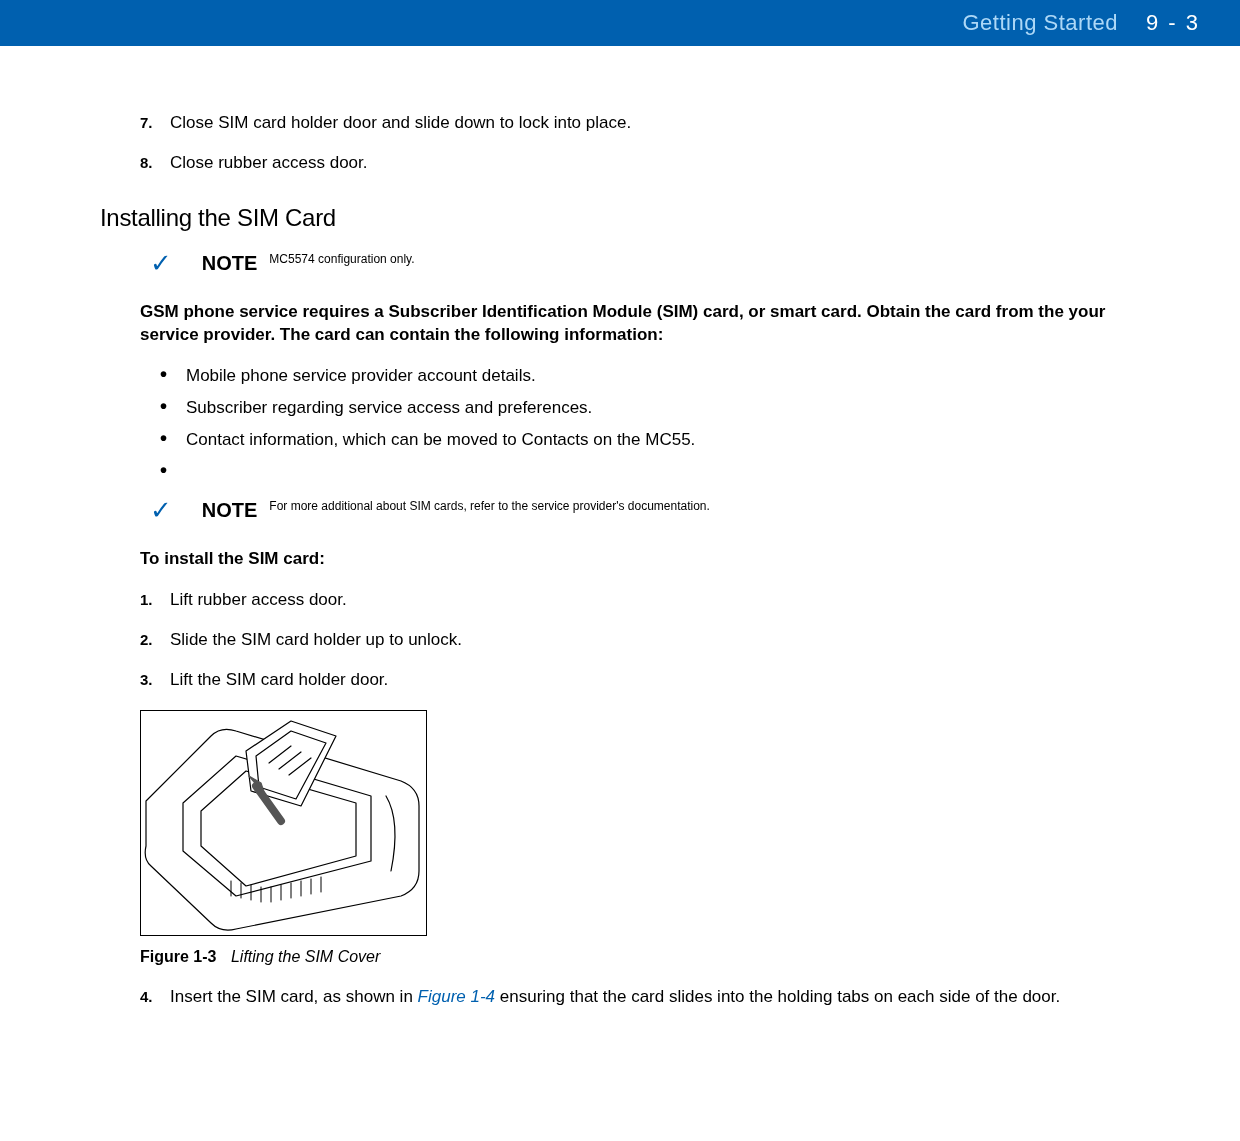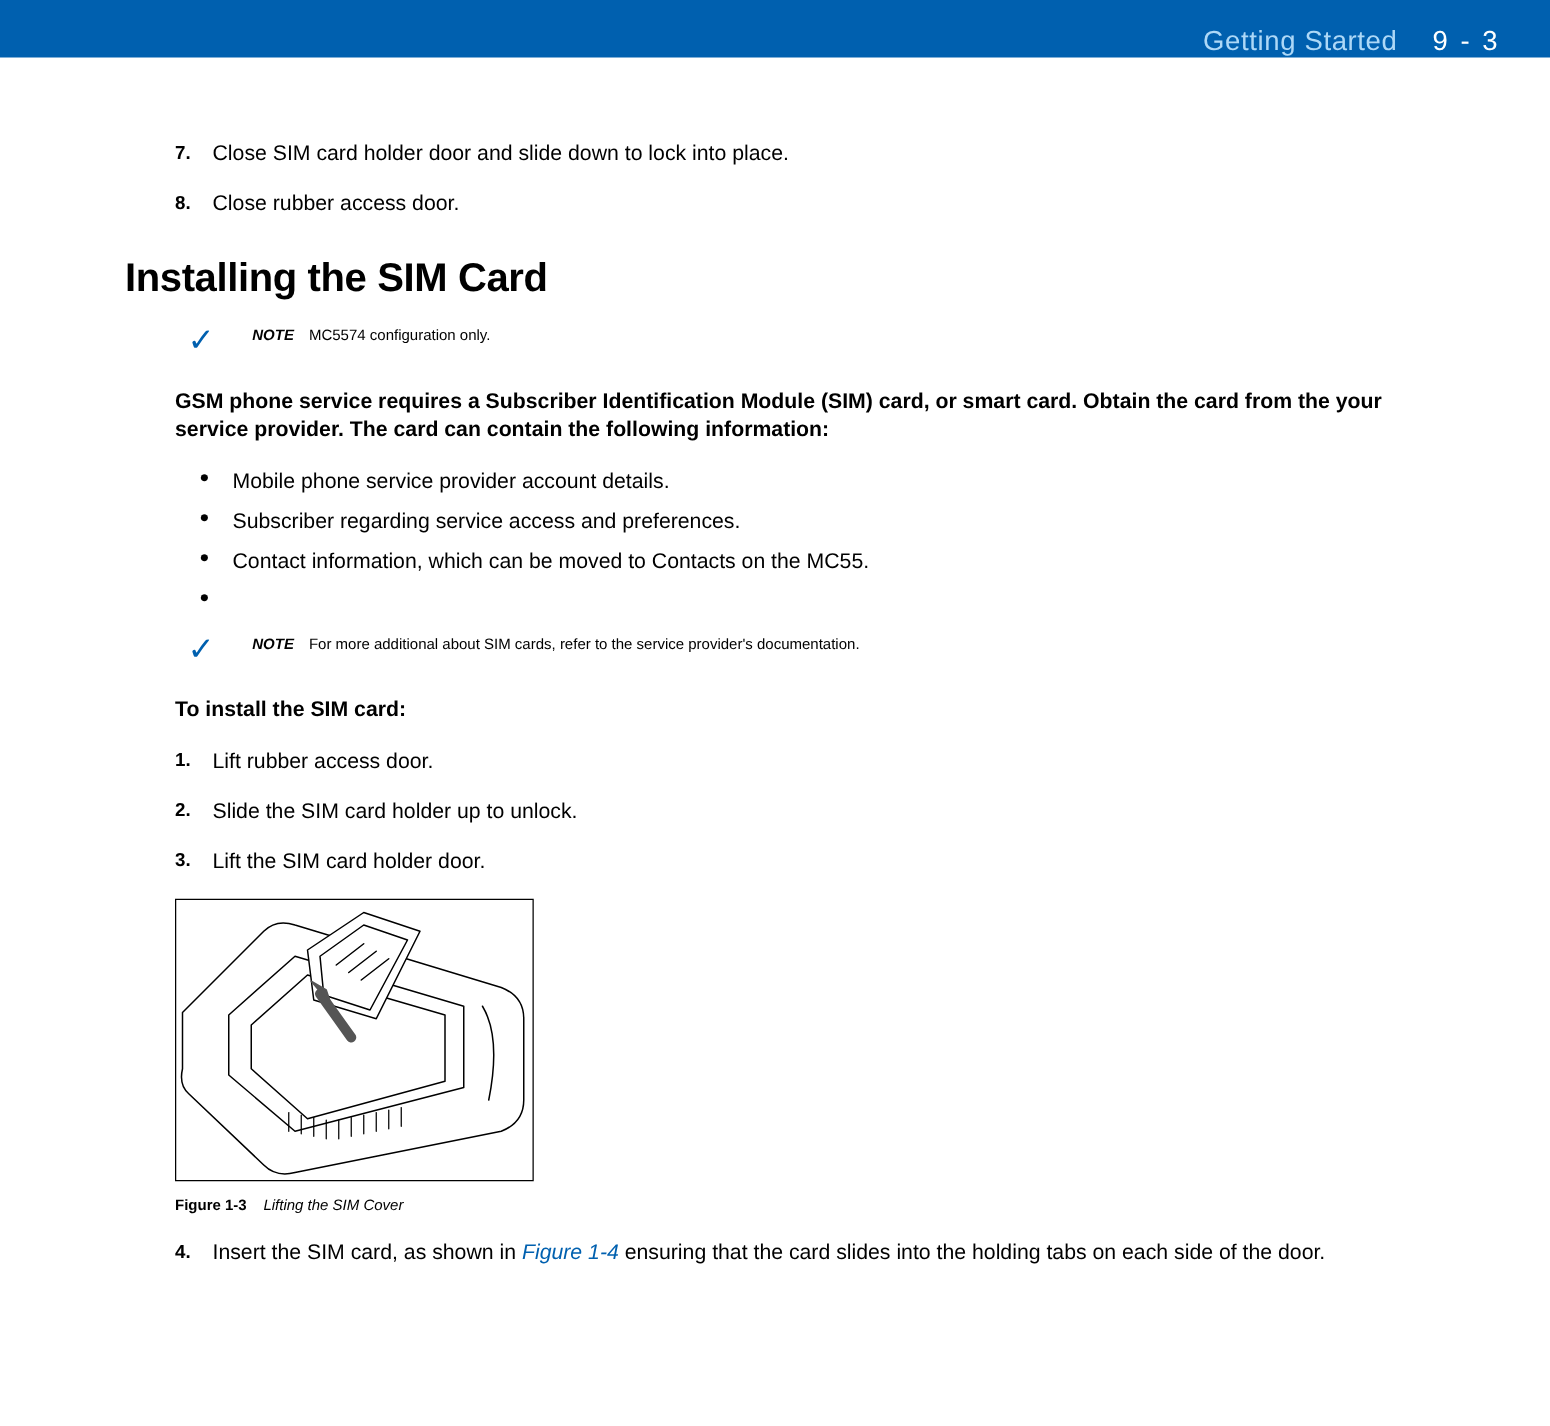--- a/index.html
+++ b/index.html
@@ -8,21 +8,21 @@
     font-family: Arial, Helvetica, sans-serif;
     color: #000;
     background: #fff;
     width: 1240px;
   }
   .header-bar {
     background: #0060af;
     height: 46px;
     display: flex;
     justify-content: flex-end;
-    align-items: flex-end;
+    align-items: center;
     padding-right: 40px;
     box-sizing: border-box;
   }
   .header-bar .chapter {
     color: #add8f7;
     font-size: 22px;
     font-family: "Arial Narrow", Arial, sans-serif;
     letter-spacing: 0.5px;
     margin-right: 28px;
   }
@@ -45,41 +45,40 @@
     font-weight: bold;
     min-width: 30px;
     font-size: 15px;
     padding-top:1px;
   }
   .ol-text {
     flex: 1;
   }
   h2.section {
     font-family: "Arial Narrow", Arial, sans-serif;
-    font-weight: bold;
-    font-size: 32px;
+    font-weight: normal;
+    font-size: 24px;
     margin: 30px 0 20px 0;
     letter-spacing: -0.3px;
   }
   .note-row {
     display: flex;
     align-items: flex-start;
     margin: 10px 0 25px 50px;
   }
   .check-icon {
     color: #0060af;
     font-size: 26px;
     line-height: 1;
     margin-right: 30px;
     margin-top: -2px;
   }
   .note-label {
-    font-style: italic;
-    font-weight: bold;
-    font-size: 12px;
+    font-weight: bold;
+    font-size: 20px;
     margin-right: 12px;
     font-family: "Arial Narrow", Arial, sans-serif;
   }
   .note-text {
     font-size: 12px;
   }
   p.body {
     font-size: 17px;
     line-height: 1.35;
     margin: 10px 0 18px 40px;
@@ -108,21 +107,21 @@
   .figure-img {
     width: 285px;
     height: 224px;
     border: 1px solid #000;
     position: relative;
     background: #fff;
     overflow: hidden;
   }
   .fig-caption {
     margin: 12px 0 20px 40px;
-    font-size: 12px;
+    font-size: 16px;
   }
   .fig-caption .fig-label {
     font-weight: bold;
     font-family: "Arial Narrow", Arial, sans-serif;
     margin-right: 10px;
   }
   .fig-caption .fig-title {
     font-style: italic;
   }
   .link-ref {

